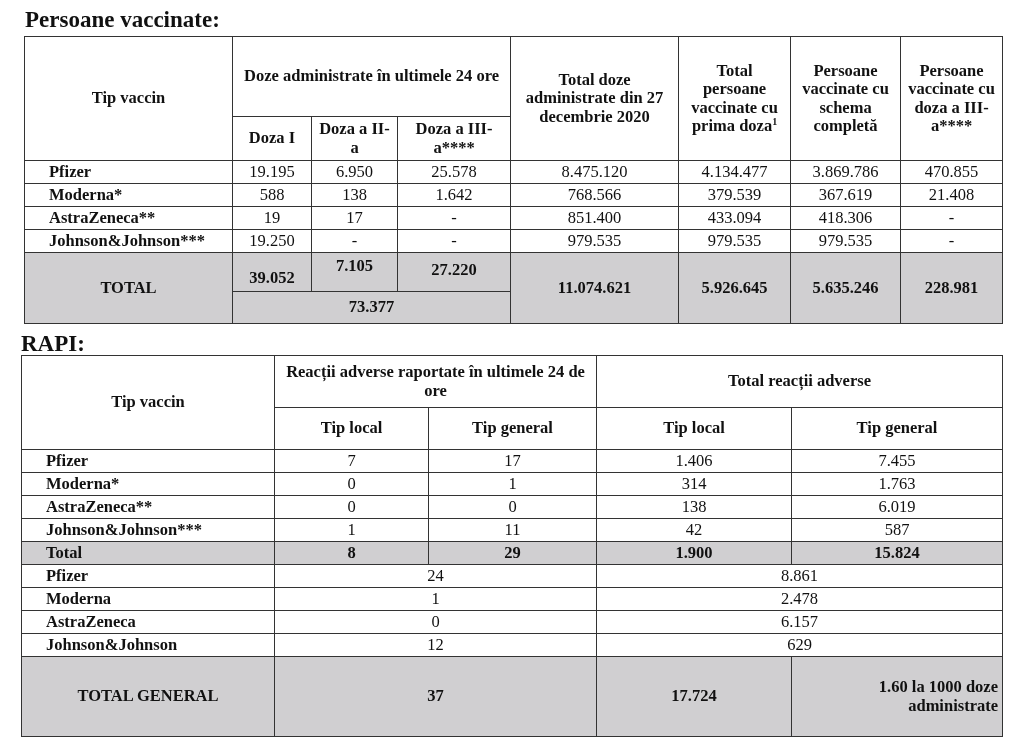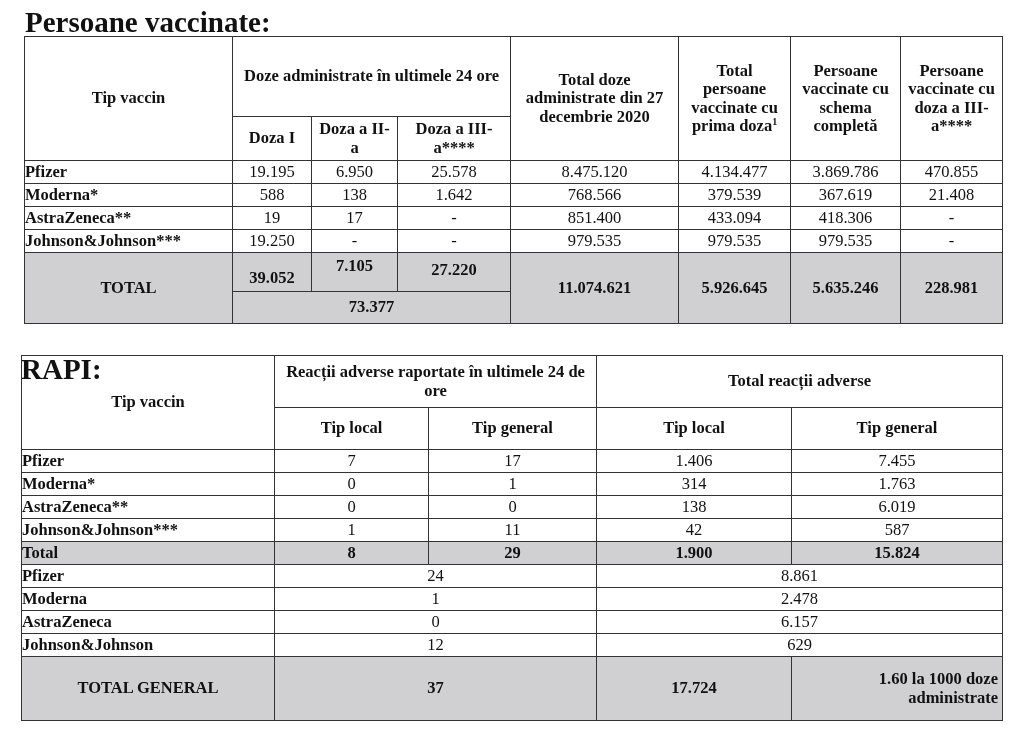--- a/index.html
+++ b/index.html
@@ -1,23 +1,23 @@
 <!DOCTYPE html>
 <html><head>
 <meta charset="utf-8">
 <style>
   html, body { margin:0; padding:0; background:#ffffff; }
   body { width:1024px; height:754px; position:relative; overflow:hidden; font-family:"Liberation Serif", "DejaVu Serif", serif; color:#111; }
-  .section-title { position:absolute; font-weight:bold; font-size:29px; line-height:1; }
+  .section-title { position:absolute; font-weight:bold; font-size:23px; line-height:1; }
   #t1-title { left:25px; top:8px; }
-  #t2-title { left:21px; top:332px;margin-top:23px; }
+  #t2-title { left:21px; top:332px; }
   table { position:absolute; border-collapse:collapse; table-layout:fixed; }
   td, th { border:1px solid #333; padding:0 4px; font-size:16.5px; text-align:center; vertical-align:middle; line-height:1.1; overflow:hidden; white-space:nowrap; }
   th { font-weight:bold; white-space:normal; }
-  .lab { text-align:left; font-weight:bold; padding-left:0;margin-top:28px; }
+  .lab { text-align:left; font-weight:bold; padding-left:24px;margin-top:28px; }
   .gray { background:#d0cfd1; }
   .b { font-weight:bold; }
   #t1 { left:24px; top:36px; width:978px; }
   #t2 { left:21px; top:355px; width:981px; }
   #t1 td { height:22px; }
   #t2 td { height:22px; }
   sup { font-size:10px; vertical-align:super; line-height:0; }
   .ctr { text-align:center; }
 </style>
 </head>
@@ -176,20 +176,20 @@
   <tr>
     <td class="lab">AstraZeneca</td>
     <td colspan="2">0</td>
     <td colspan="2">6.157</td>
   </tr>
   <tr>
     <td class="lab">Johnson&amp;Johnson</td>
     <td colspan="2">12</td>
     <td colspan="2">629</td>
   </tr>
-  <tr class="gray b" style="height:64px">
+  <tr class="gray b" style="height:80px">
     <td class="ctr">TOTAL GENERAL</td>
     <td colspan="2">37</td>
     <td>17.724</td>
     <td style="text-align:right;white-space:normal;padding-left:10px">1.60 la 1000 doze administrate</td>
   </tr>
 </tbody>
   </table>
 
 </body></html>

